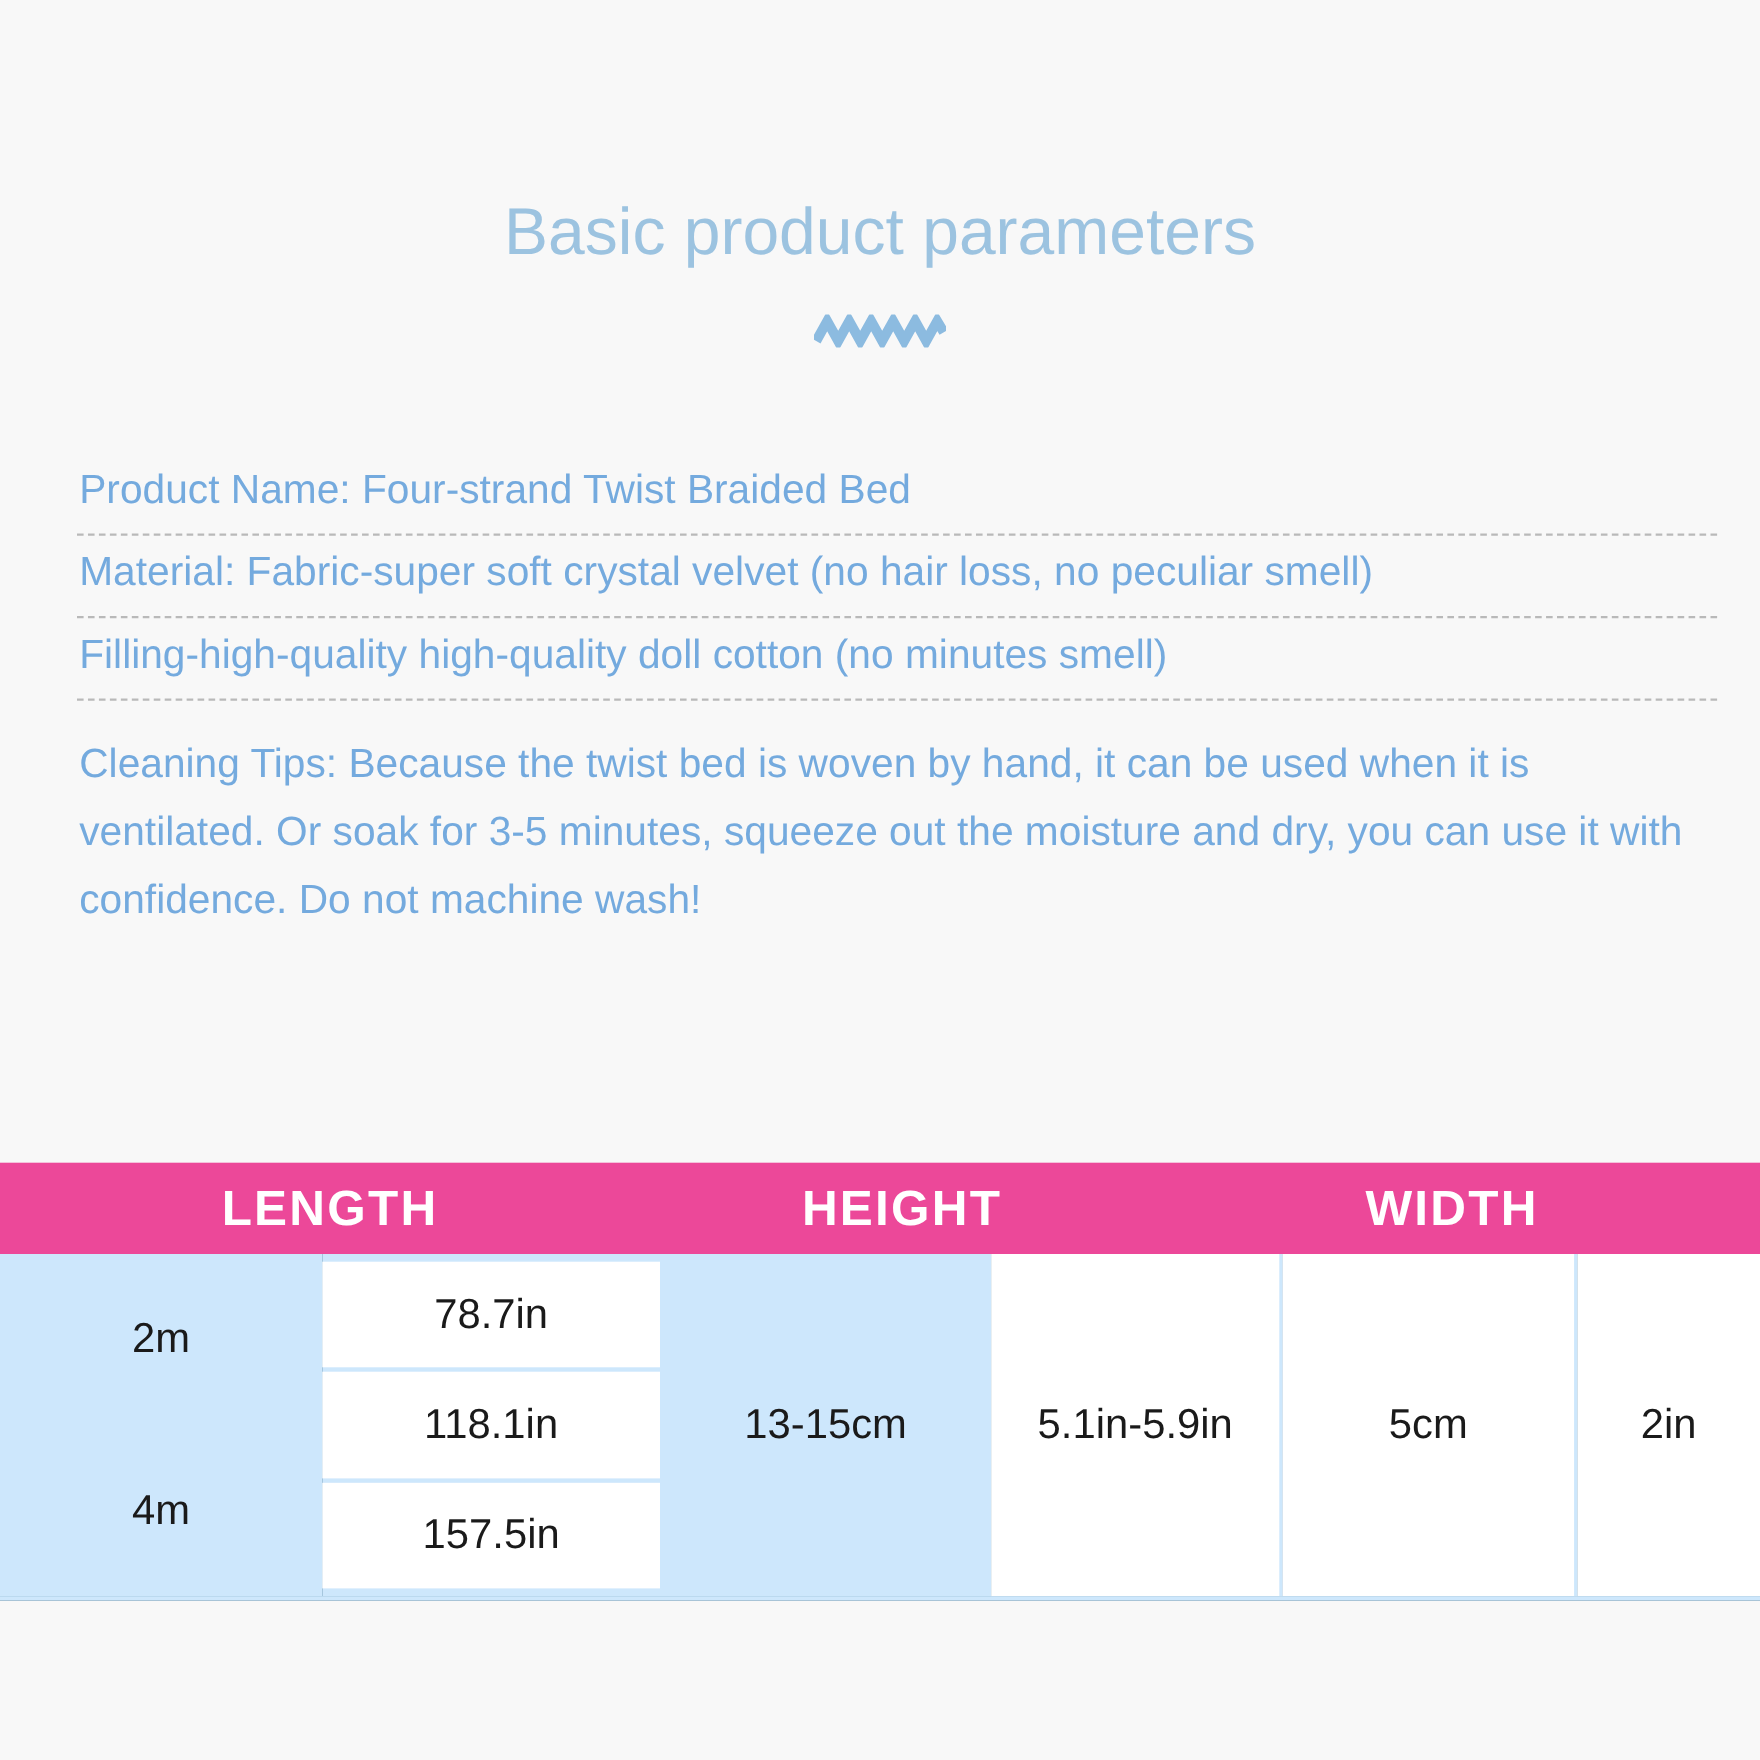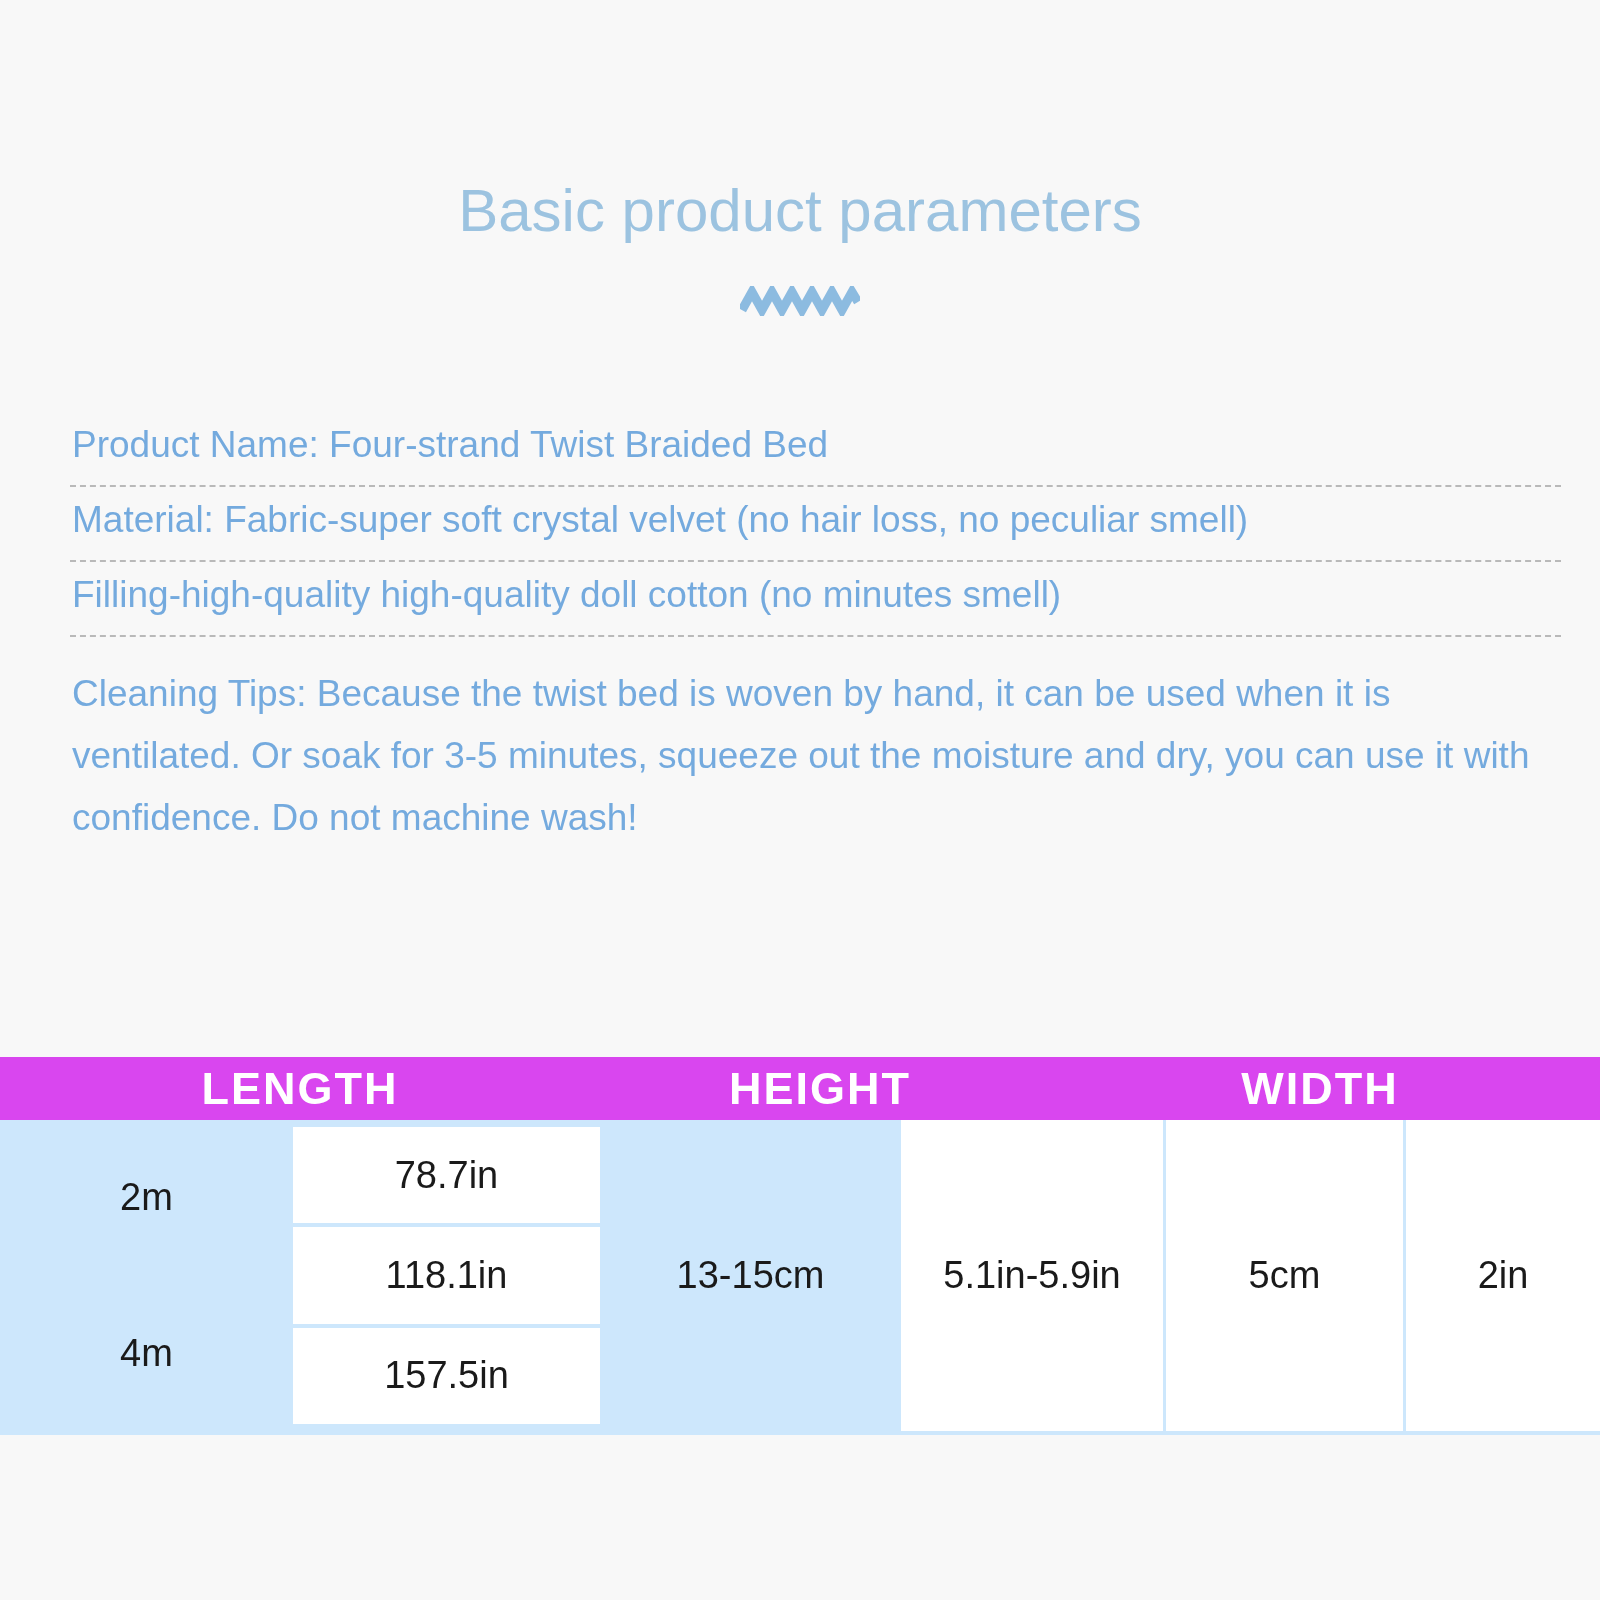--- a/index.html
+++ b/index.html
@@ -58,22 +58,22 @@
 
   
   .size-table {
     position: absolute;
     left: 0;
     top: 1057px;
     width: 1600px;
   }
   .table-head {
     display: flex;
-    background: #d946ef;
-    height: 63px;
+    background: #ec4899;
+    height: 83px;
     align-items: center;
   }
   .th {
     color: #ffffff;
     font-size: 45px;
     font-weight: 700;
     letter-spacing: 2px;
     text-align: center;
   }
   .th-length { width: 600px; }
@@ -140,21 +140,21 @@
     display: flex;
     align-items: center;
     justify-content: center;
     font-size: 38px;
     color: #1a1a1a;
     border-right: 3px solid #cde7fc;
     box-sizing: border-box;
   }
   
   .col-width-cm {
-    width: 240px;
+    width: 268px;
     background: #ffffff;
     display: flex;
     align-items: center;
     justify-content: center;
     font-size: 38px;
     color: #1a1a1a;
     border-right: 3px solid #cde7fc;
     box-sizing: border-box;
   }
   

